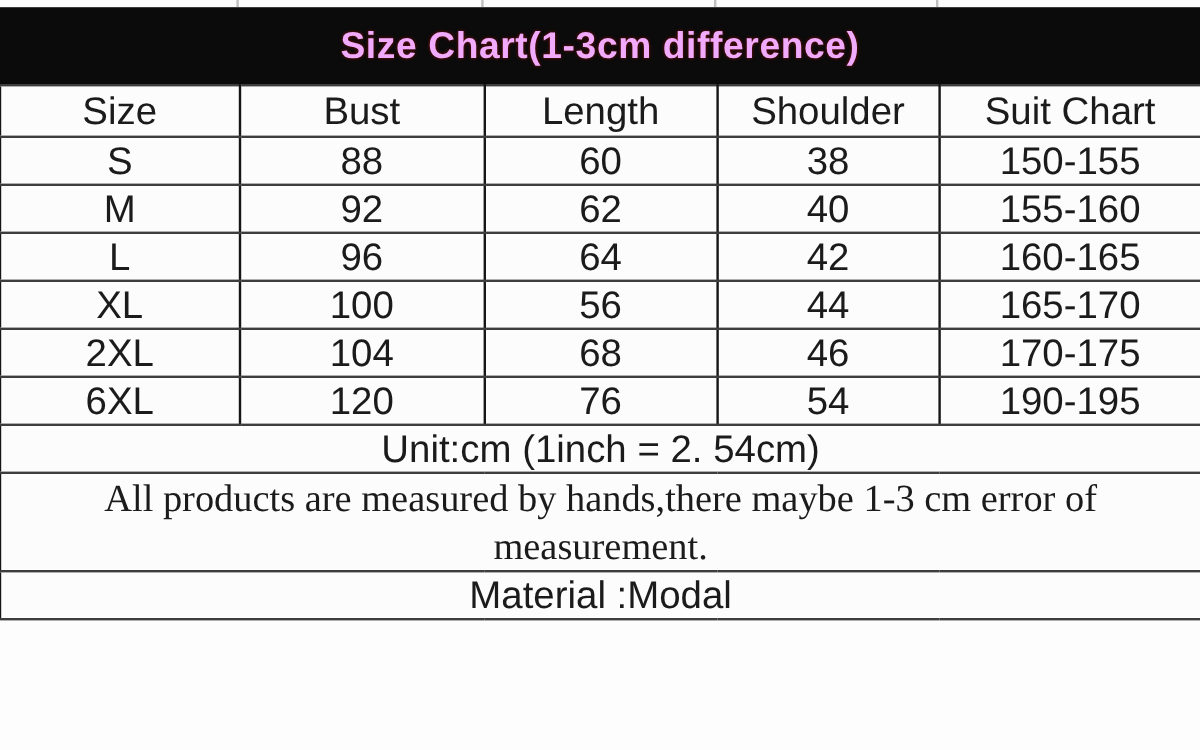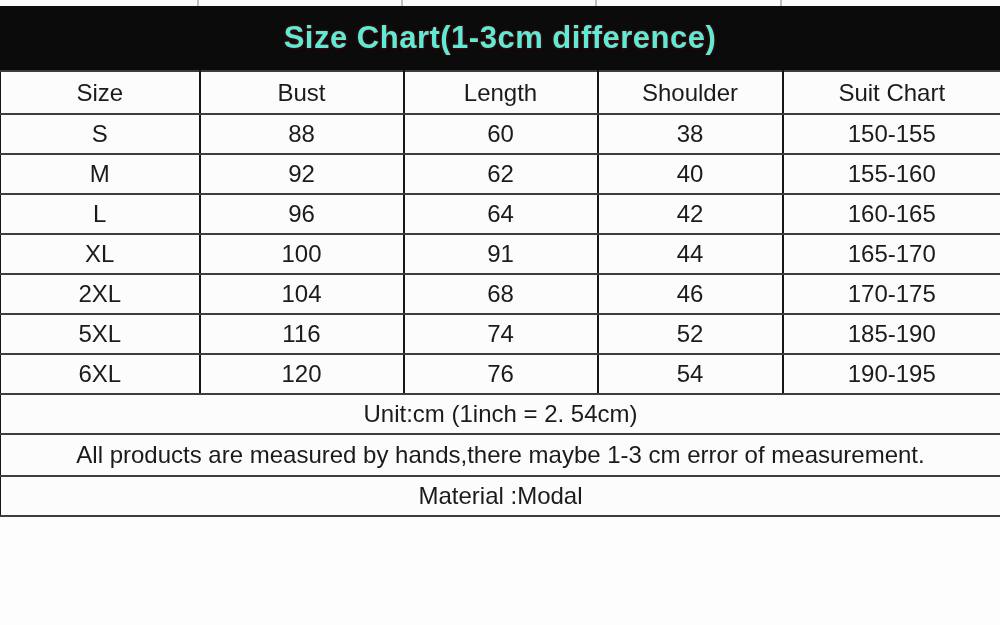--- a/index.html
+++ b/index.html
@@ -26,21 +26,21 @@
 
   
   .title-band {
     height: 64px;
     background: #0b0b0b;
     display: flex;
     align-items: center;
     justify-content: center;
   }
   .title-band .title-text {
-    color: #5eead4;
+    color: #f0abfc;
     font-size: 31px;
     font-weight: bold;
     letter-spacing: 0.5px;
     text-shadow: 0 0 3px rgba(190, 15, 15, 0.65);
   }
 
   
   table.size-table {
     width: 1000px;
     border-collapse: collapse;
@@ -48,38 +48,39 @@
     background: #fcfcfc;
   }
   table.size-table th,
   table.size-table td {
     border-top: 2px solid #3d3d3d;
     border-bottom: 2px solid #3d3d3d;
     border-left: 2px solid #161616;
     border-right: 2px solid #161616;
     text-align: center;
     vertical-align: middle;
-    font-size: 24px;
+    font-size: 32px;
     font-weight: normal;
     padding: 0;
     overflow: hidden;
     white-space: nowrap;
   }
   table.size-table th { height: 41px; }
   table.size-table tbody td { height: 38px; }
   table.size-table tr > *:first-child { border-left-width: 1px; }
   table.size-table tr > *:last-child  { border-right-width: 1px; }
 
   
   tr.unit-row td { height: 39px; }
   tr.note-row td {
     height: 81px;
     white-space: normal;
     line-height: 40px;
     padding: 0 18px;
+    font-family: Liberation Serif, serif;
   }
   tr.material-row td { height: 39px; }
 </style>
 </head>
 <body>
 
 <div class="sheet">
 
   <div class="edge-strip top-strip">
     <div class="strip-cell"></div>
@@ -128,37 +129,30 @@
         <tr>
           <td>L</td>
           <td>96</td>
           <td>64</td>
           <td>42</td>
           <td>160-165</td>
         </tr>
         <tr>
           <td>XL</td>
           <td>100</td>
-          <td>91</td>
+          <td>56</td>
           <td>44</td>
           <td>165-170</td>
         </tr>
         <tr>
           <td>2XL</td>
           <td>104</td>
           <td>68</td>
           <td>46</td>
           <td>170-175</td>
-        </tr>
-        <tr>
-          <td>5XL</td>
-          <td>116</td>
-          <td>74</td>
-          <td>52</td>
-          <td>185-190</td>
         </tr>
         <tr>
           <td>6XL</td>
           <td>120</td>
           <td>76</td>
           <td>54</td>
           <td>190-195</td>
         </tr>
       </tbody>
     <tbody>

